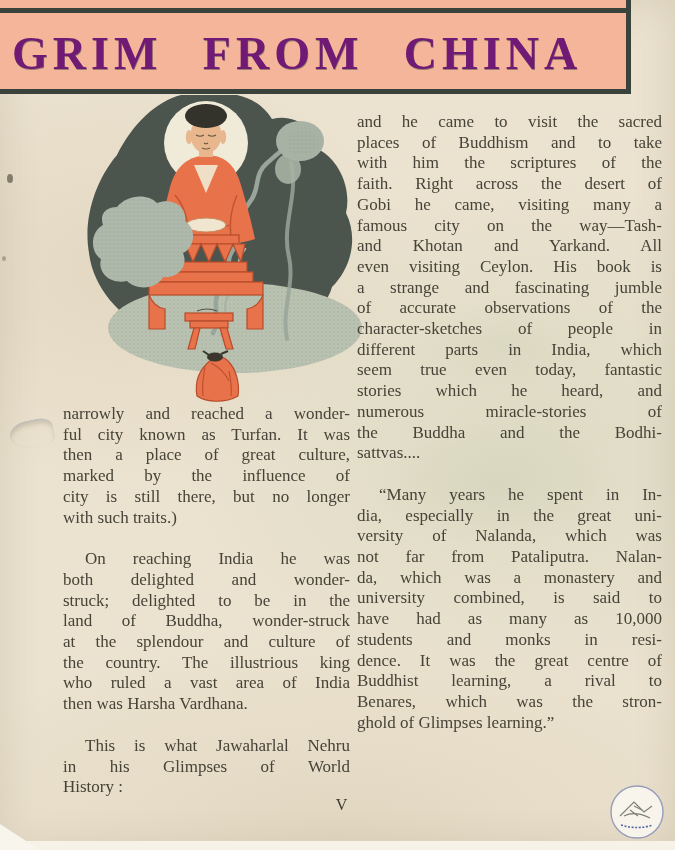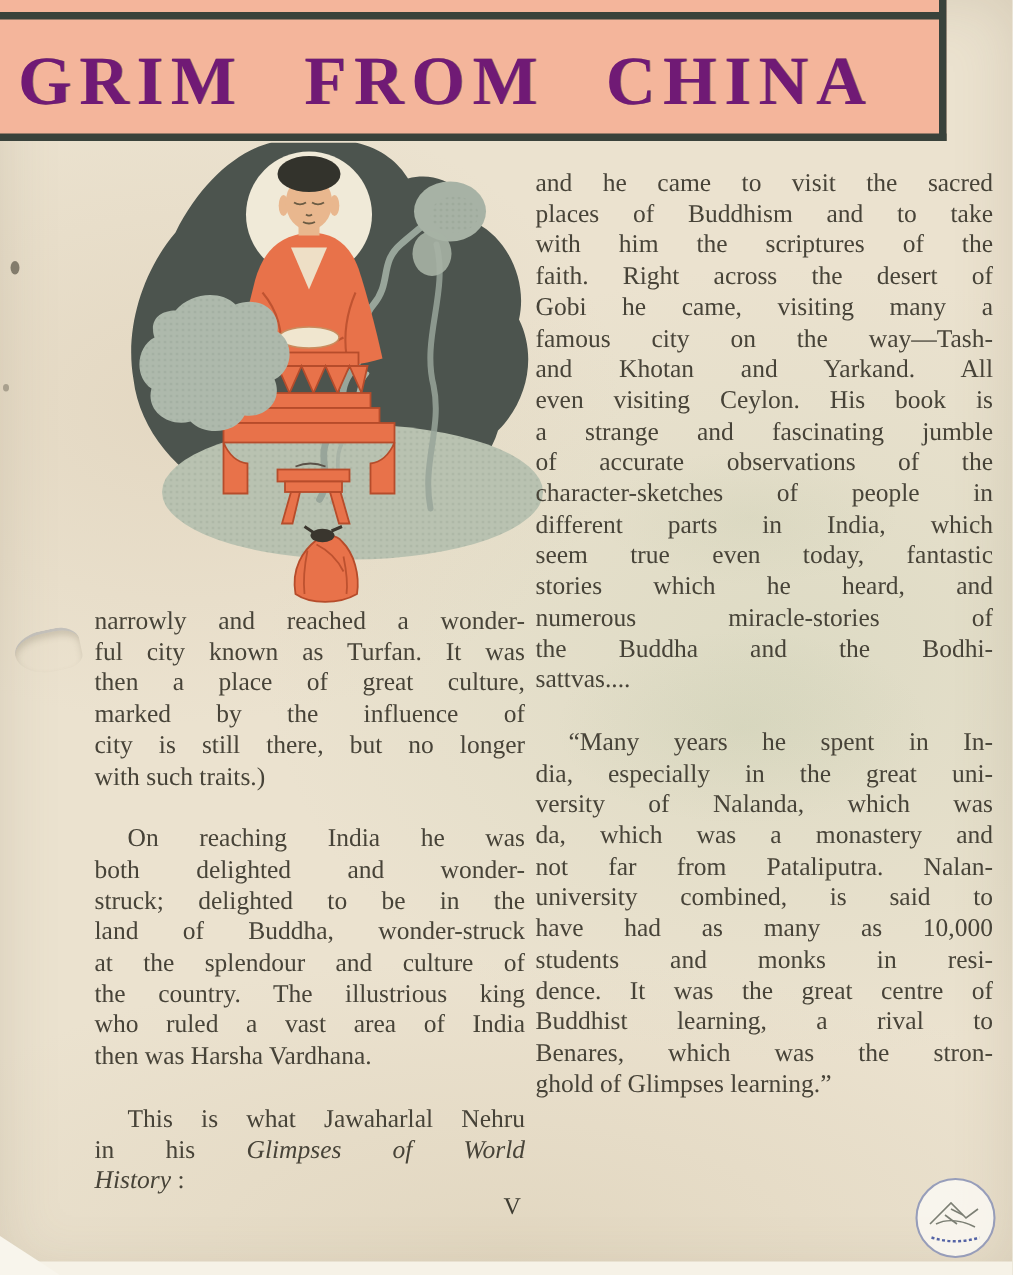--- a/index.html
+++ b/index.html
@@ -28,21 +28,21 @@
     text-shadow:0.5px 0.5px 0 rgba(61,71,64,0.5);
   }
   
   .col{position:absolute;font-size:17px;line-height:20.7px;color:#474338;z-index:3;}
   #leftcol{left:63px;top:404px;width:287px;}
   #rightcol{left:357px;top:112px;width:305px;}
   .para + .para{margin-top:21px;}
   .tline{text-align:justify;text-align-last:justify;}
   .tline.last{text-align-last:left;}
   .tline.indent{text-indent:22px;}
-  .it{font-style:italic;}
+  .it{}
   
   #illus{position:absolute;left:85px;top:95px;width:280px;height:315px;z-index:2;}
   
   #pageno{position:absolute;left:330px;top:796px;width:24px;text-align:center;
           font-size:16px;color:#3e3c32;letter-spacing:1px;z-index:4;}
   #stamp{position:absolute;left:608px;top:782px;width:58px;height:60px;z-index:4;opacity:0.85;}
   
   .ghost{position:absolute;border-radius:50%;z-index:1;pointer-events:none;}
   #ghost1{left:370px;top:420px;width:250px;height:130px;
           background:radial-gradient(closest-side,rgba(140,165,120,0.10),rgba(140,165,120,0));}
@@ -218,22 +218,22 @@
         <div class="tline"><span>seem true even today, fantastic</span></div>
         <div class="tline"><span>stories which he heard, and</span></div>
         <div class="tline"><span>numerous miracle-stories of</span></div>
         <div class="tline"><span>the Buddha and the Bodhi-</span></div>
         <div class="tline last"><span>sattvas....</span></div>
       </div>
     <div class="para">
         <div class="tline indent"><span>“Many years he spent in In-</span></div>
         <div class="tline"><span>dia, especially in the great uni-</span></div>
         <div class="tline"><span>versity of Nalanda, which was</span></div>
+        <div class="tline"><span>not far from Pataliputra. Nalan-</span></div>
         <div class="tline"><span>da, which was a monastery and</span></div>
-        <div class="tline"><span>not far from Pataliputra. Nalan-</span></div>
         <div class="tline"><span>university combined, is said to</span></div>
         <div class="tline"><span>have had as many as 10,000</span></div>
         <div class="tline"><span>students and monks in resi-</span></div>
         <div class="tline"><span>dence. It was the great centre of</span></div>
         <div class="tline"><span>Buddhist learning, a rival to</span></div>
         <div class="tline"><span>Benares, which was the stron-</span></div>
         <div class="tline last"><span>ghold of Glimpses learning.”</span></div>
       </div>
   </div>
 

